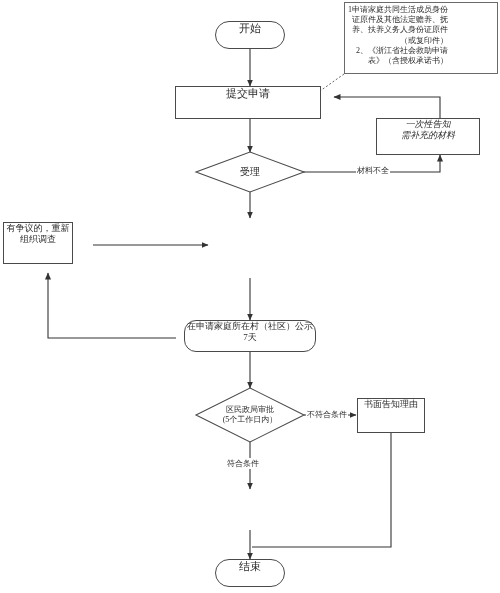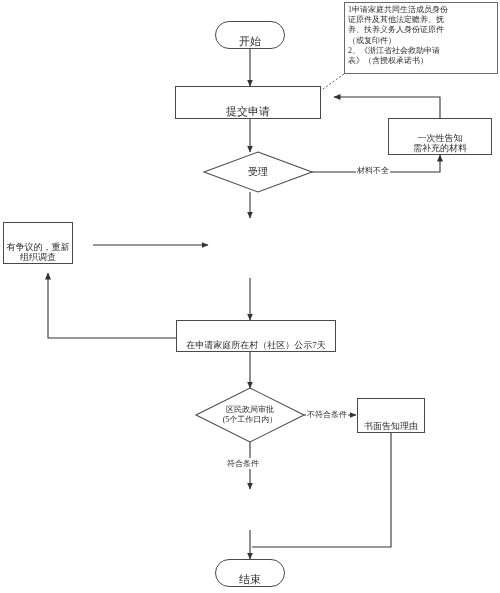--- a/index.html
+++ b/index.html
@@ -21,21 +21,21 @@
     position: absolute;
     left: 0;
     top: 0;
     width: 500px;
     height: 593px;
   }
   .node {
     position: absolute;
     box-sizing: border-box;
     display: flex;
-    align-items: flex-end;
+    align-items: flex-start;
     justify-content: center;
     text-align: center;
     color: #2b2b2b;
     line-height: 1.18;
     z-index: 3;
   }
   .rect {
     border: 1px solid #4a4a4a;
     background: #ffffff;
   }
@@ -136,57 +136,57 @@
   </svg>
 
   <div class="node terminator fs11" style="left:215px; top:21px; width:70px; height:28px;">
     <span>开始</span>
   </div>
 
   <div class="node rect fs11" style="left:175px; top:86px; width:146px; height:33px;">
     <span>提交申请</span>
   </div>
 
-  <div class="node note fs8" style="left:344px; top:2px; width:154px; height:72px;">
+  <div class="node note fs8" style="left:344px; top:2px; width:154px; height:72px;text-align:right;">
     <div>
       <div>1申请家庭共同生活成员身份</div>
       <div>证原件及其他法定赡养、抚</div>
       <div>养、扶养义务人身份证原件</div>
       <div>（或复印件）</div>
       <div>2、《浙江省社会救助申请</div>
       <div>表》（含授权承诺书）</div>
     </div>
   </div>
 
-  <div class="node rect fs9" style="left:388px; top:118px; width:104px; height:37px;">
+  <div class="node rect fs9" style="left:376px; top:118px; width:104px; height:37px;font-style:italic;">
     <div>
       <div>一次性告知</div>
       <div>需补充的材料</div>
     </div>
   </div>
 
-  <div class="diamond-wrap" style="left:204px; top:152px; width:108px; height:40px;">
+  <div class="diamond-wrap" style="left:196px; top:152px; width:108px; height:40px;">
     <svg width="108" height="40" viewBox="0 0 108 40" xmlns="http://www.w3.org/2000/svg">
       <polygon points="54,0 108,20 54,40 0,20" fill="#ffffff" stroke="#4a4a4a" stroke-width="1.1"></polygon>
     </svg>
     <div class="diamond-label fs10">
       <span>受理</span>
     </div>
   </div>
 
   <div class="edge-label fs8" style="left:356px; top:165px;">
     <span>材料不全</span>
   </div>
 
 
   <div class="node rect fs9" style="left:3px; top:222px; width:70px; height:42px; padding:0 2px;">
     <span>有争议的，重新组织调查</span>
   </div>
 
-  <div class="node rect fs9" style="left:176px; top:320px; width:160px; height:32px;">
+  <div class="node rect fs9" style="left:184px; top:320px; width:132px; height:32px;border-radius:12px;">
     <span>在申请家庭所在村（社区）公示7天</span>
   </div>
 
   <div class="diamond-wrap" style="left:196px; top:388px; width:108px; height:54px;">
     <svg width="108" height="54" viewBox="0 0 108 54" xmlns="http://www.w3.org/2000/svg">
       <polygon points="54,0 108,27 54,54 0,27" fill="#ffffff" stroke="#4a4a4a" stroke-width="1.1"></polygon>
     </svg>
     <div class="diamond-label fs8">
       <div>
         <div>区民政局审批</div>

